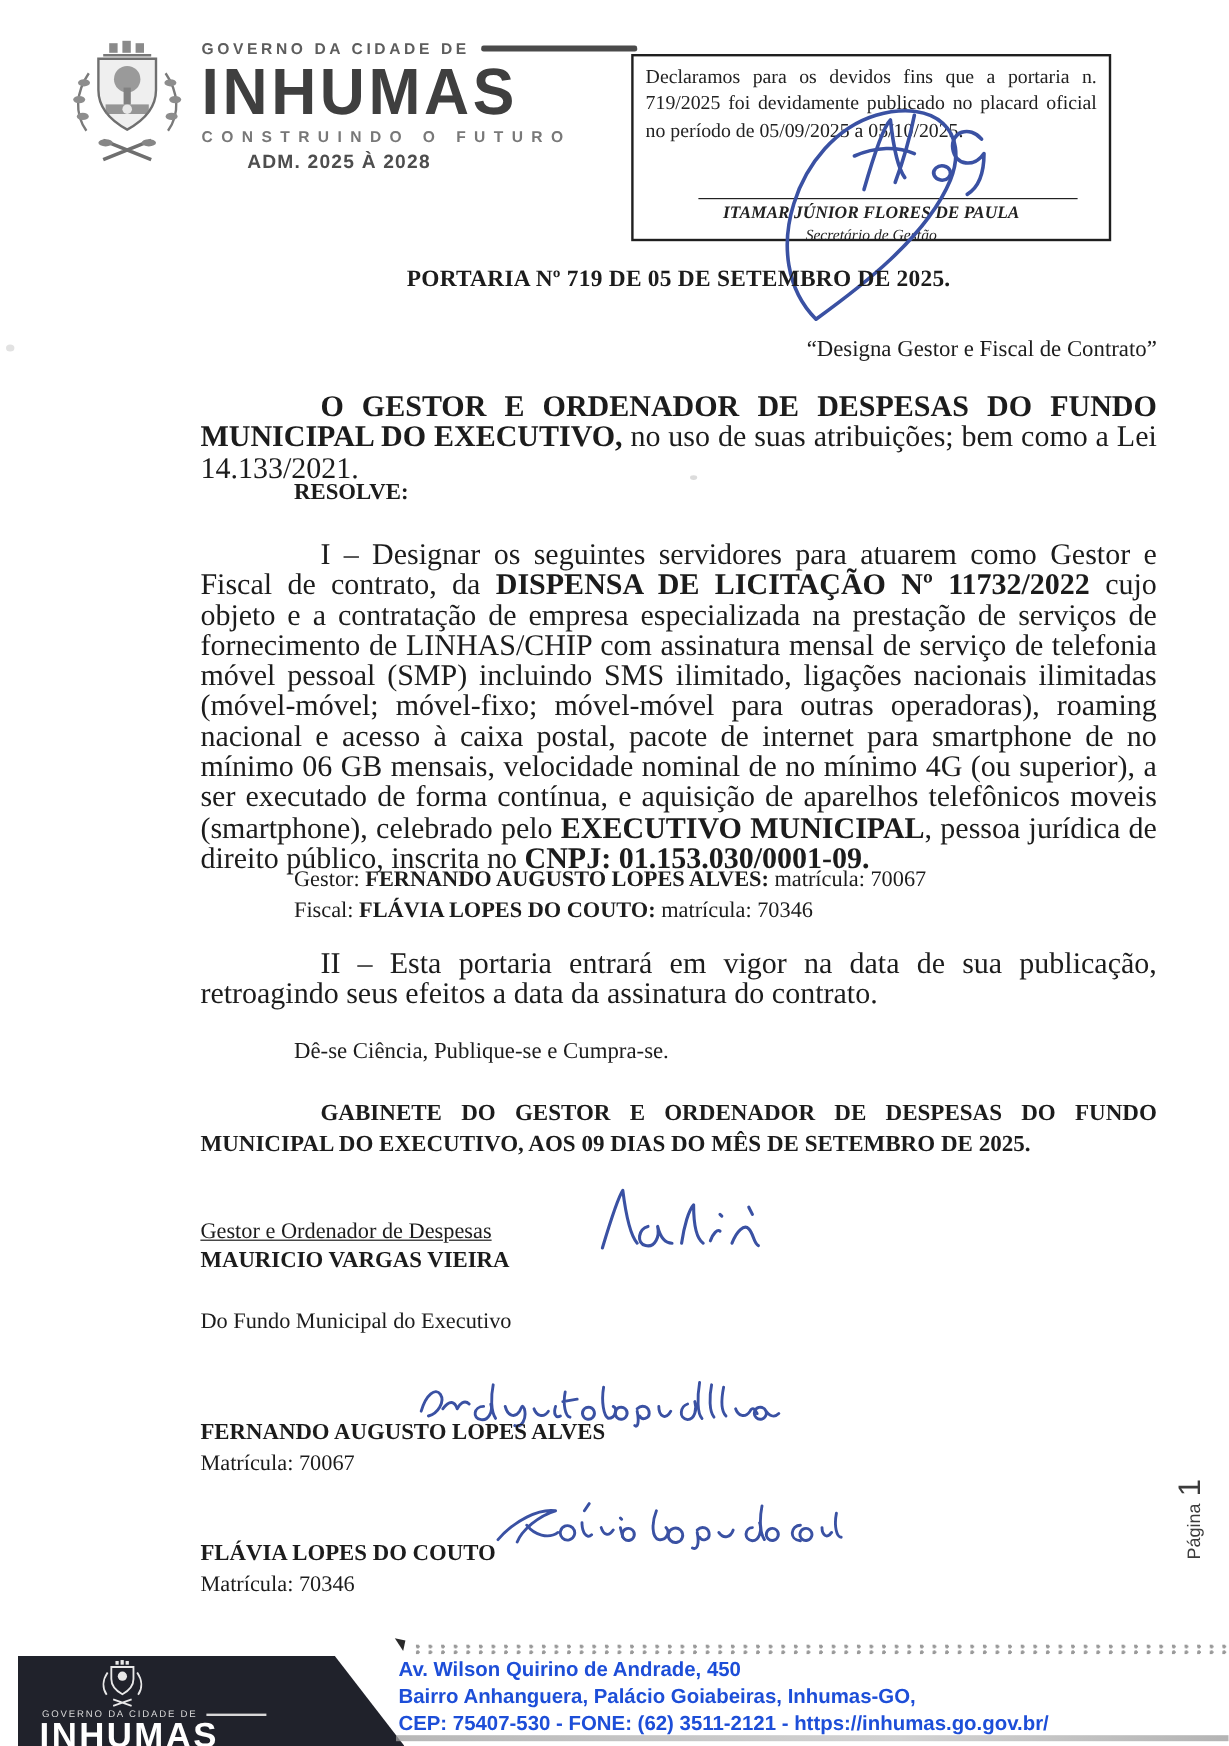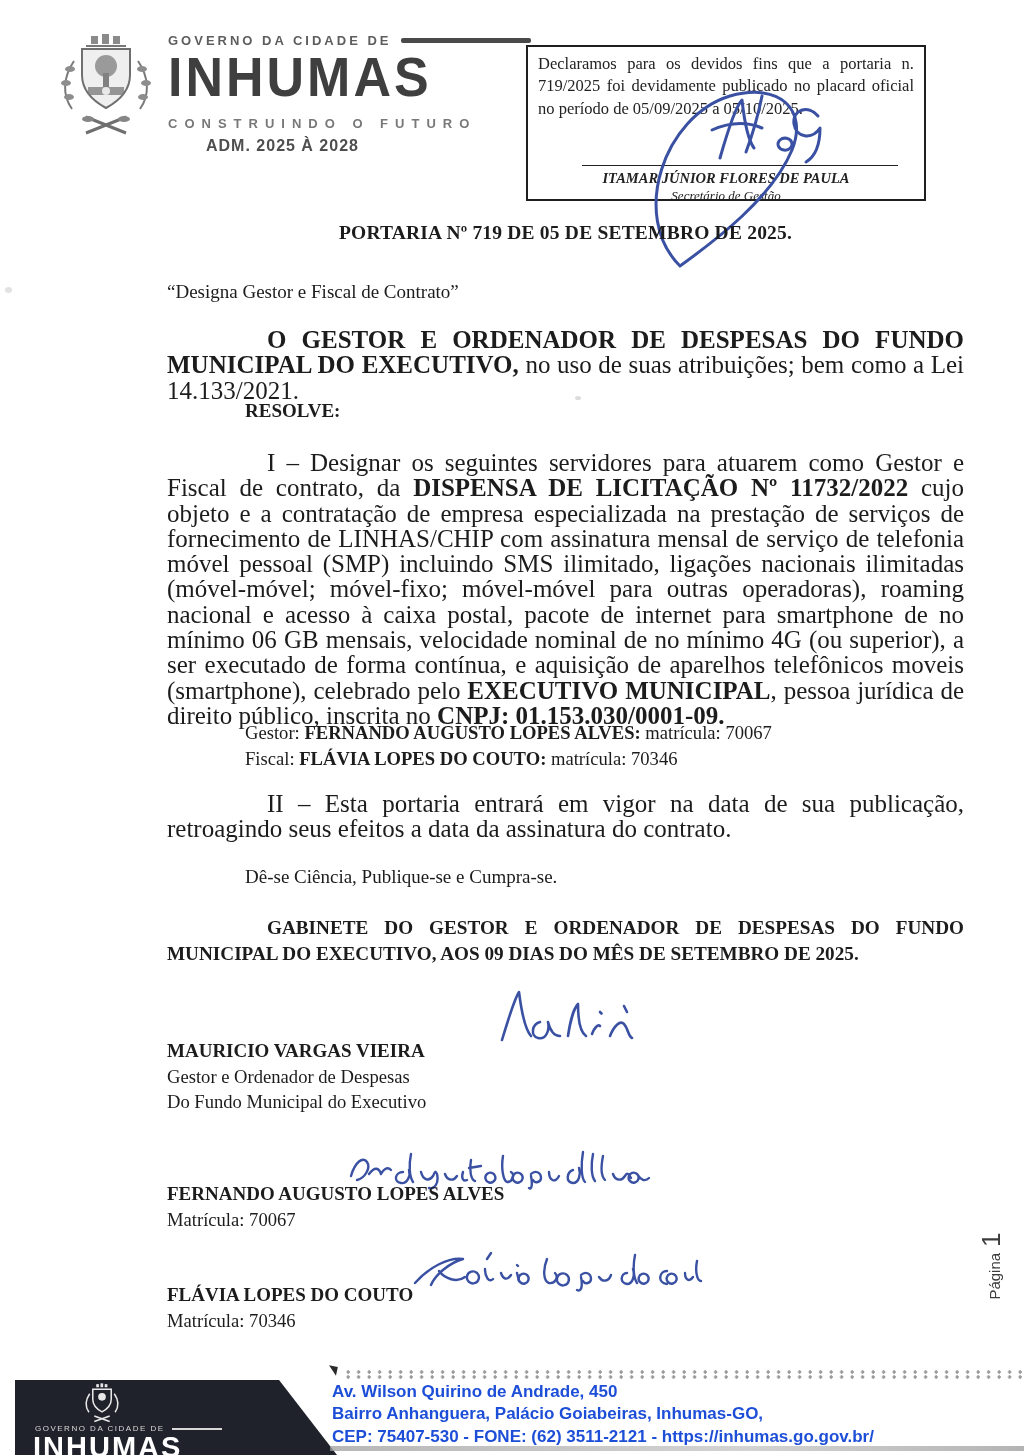--- a/index.html
+++ b/index.html
@@ -6,34 +6,34 @@
   .page{position:relative;width:1024px;height:1455px;background:#ffffff;overflow:hidden;
         font-family:"Liberation Serif",serif;color:#1c1c1c;}
 
   
   .hdr-logo{position:absolute;left:58px;top:33px;display:flex;align-items:flex-start;}
   .crest{width:96px;height:104px;}
   .hdr-text{margin-left:14px;font-family:"Liberation Sans",sans-serif;}
   .hdr-gov{display:flex;align-items:center;font-size:13px;letter-spacing:3px;color:#5d5d5d;font-weight:bold;}
   .hdr-gov .dash{display:inline-block;width:130px;height:5px;background:#4a4a4a;margin-left:10px;border-radius:2px;}
   .hdr-city{font-size:52px;font-weight:900;letter-spacing:3px;color:#3f3f3f;line-height:1.0;margin-top:2px;transform:scaleY(1.05);transform-origin:left top;}
-  .hdr-slogan{font-size:13px;letter-spacing:7px;color:#787878;margin-top:14px;font-weight:bold;}
+  .hdr-slogan{font-size:13px;letter-spacing:7px;color:#787878;margin-top:4px;font-weight:bold;}
   .hdr-adm{font-size:16px;font-weight:bold;color:#4e4e4e;margin-top:6px;margin-left:38px;letter-spacing:1px;}
 
   
   .decl-box{position:absolute;left:526px;top:45px;width:400px;height:156px;border:2px solid #1f1f1f;
             padding:6px 10px;box-sizing:border-box;font-size:16.5px;line-height:1.35;text-align:justify;color:#222;}
   .decl-sigline{position:absolute;left:54px;top:118px;width:316px;border-top:1.6px solid #222;}
   .decl-name{position:absolute;left:0;top:122px;width:100%;text-align:center;font-weight:bold;font-style:italic;font-size:14.5px;}
   .decl-role{position:absolute;left:0;top:140px;width:100%;text-align:center;font-style:italic;font-size:13px;}
 
   
   .col{position:absolute;left:143px;width:797px;margin-left:24px;}
   .title{top:222px;text-align:center;font-weight:bold;font-size:19.5px;letter-spacing:.2px;}
-  .quote{top:281px;text-align:left;font-size:19px;}
+  .quote{top:281px;text-align:right;font-size:19px;}
   .para{font-size:25px;line-height:25.3px;text-align:justify;text-indent:100px;}
   .preamble{top:327px;}
   .resolve{position:absolute;left:245px;top:400px;font-weight:bold;font-size:19px;}
   .item1{top:450px;}
   .desig{position:absolute;left:245px;top:720px;font-size:18.6px;line-height:26px;}
   .item2{top:791px;}
   .closing{position:absolute;left:245px;top:866px;font-size:19px;}
   .gabinete{top:915px;font-weight:bold;font-size:19.2px;line-height:26px;}
   .b{font-weight:bold;}
   .center{}
@@ -157,21 +157,21 @@
       <path d="M14,54 C20,34 27,12 31,6 C33,22 36,42 43,50"></path>
       <path d="M52,36 C44,38 42,50 50,52 C58,54 62,44 60,36 C62,44 66,50 72,50"></path>
       <path d="M80,50 C82,36 86,22 90,18 C90,32 92,46 98,50"></path>
       <path d="M104,48 C106,42 110,38 112,40"></path>
       <path d="M112,26 l1.5,1.5"></path>
       <path d="M122,50 C126,40 132,34 136,38 C140,42 140,50 144,52"></path>
       <path d="M136,20 l3,6"></path>
     </g>
   </svg>
   <div class="col center sig-name" style="position:absolute;top:1040px;">MAURICIO VARGAS VIEIRA</div>
-  <div class="col center sig-sub" style="position:absolute;top:1066px;">Gestor e Ordenador de Despesas</div>
+  <div class="col center sig-sub" style="position:absolute;top:1016px;text-decoration:underline;">Gestor e Ordenador de Despesas</div>
   <div class="col center sig-sub" style="position:absolute;top:1091px;">Do Fundo Municipal do Executivo</div>
 
   <svg class="sig-svg" style="left:345px;top:1146px;" width="320" height="44" viewBox="0 0 320 44">
     <g class="ink" stroke-width="2.4">
       <path d="M6,30 C10,16 18,10 22,16 C26,22 20,32 12,34"></path>
       <path d="M24,28 C30,20 34,22 36,28 C38,24 42,20 46,24"></path>
       <path d="M58,26 C50,26 48,36 56,37 C62,38 66,30 64,24 M66,8 C64,18 64,30 68,36"></path>
       <path d="M76,26 C78,34 84,36 88,30 C90,26 90,24 92,28 C94,36 90,44 84,42"></path>
       <path d="M100,28 C102,34 108,36 112,30 M118,26 C116,32 118,36 122,34"></path>
       <path d="M126,14 C124,24 126,34 130,35 M124,22 L136,20"></path>

